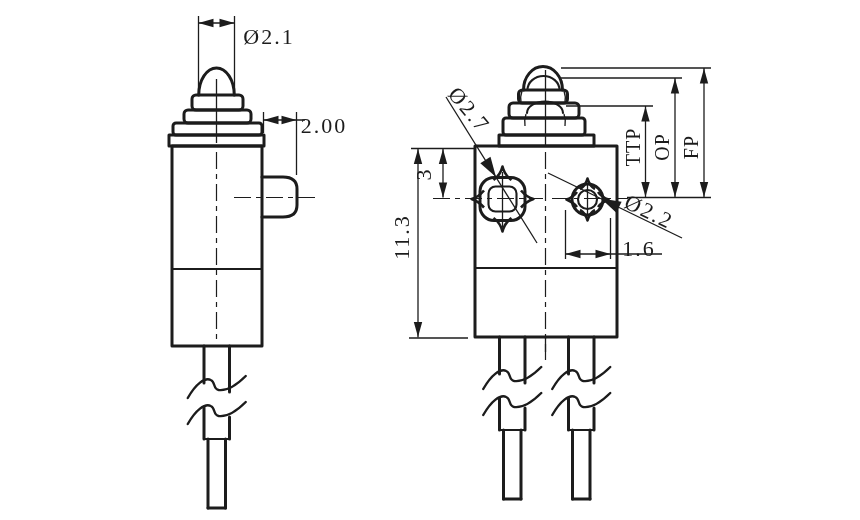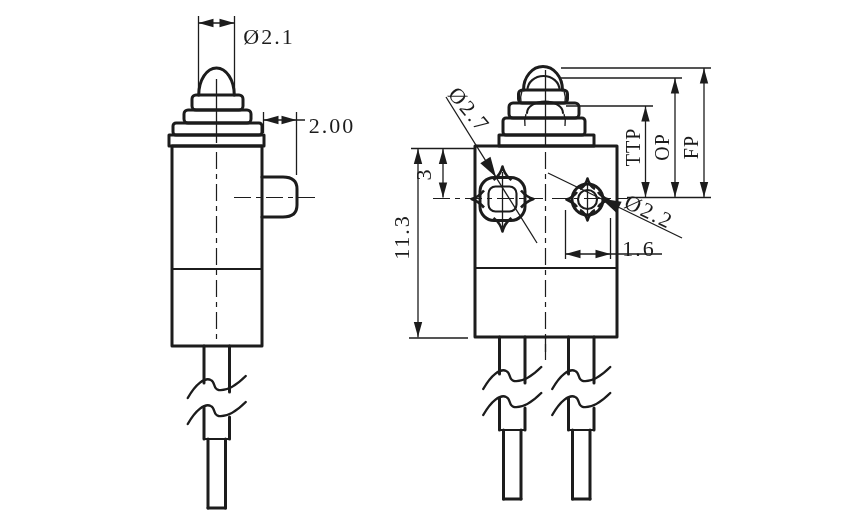--- a/index.html
+++ b/index.html
@@ -180,21 +180,21 @@
 
     <g>
       <use href="#wireShape" transform="translate(512.25,337)"></use>
       <use href="#wireShape" transform="translate(581.25,337)"></use>
       <line class="thin" x1="545.5" y1="338" x2="545.5" y2="352"></line>
     </g>
   </g>
 </svg>
 
 <span class="dim-label" style="left:269px; top:37px;">Ø2.1</span>
-<span class="dim-label" style="left:332px; top:126px;">2.00</span>
+<span class="dim-label" style="left:324px; top:126px;">2.00</span>
 <span class="dim-label" style="left:402px; top:237px; --r:-90deg;">11.3</span>
 <span class="dim-label" style="left:424px; top:174px; --r:-90deg;">3</span>
 <span class="dim-label" style="left:469px; top:110px; --r:50deg;">Ø2.7</span>
 <span class="dim-label" style="left:649px; top:212px; --r:26deg;">Ø2.2</span>
 <span class="dim-label" style="left:639px; top:249px;">1.6</span>
 <span class="dim-label small" style="left:633px; top:147px; --r:-90deg;">TTP</span>
 <span class="dim-label small" style="left:662px; top:147px; --r:-90deg;">OP</span>
 <span class="dim-label small" style="left:691px; top:147px; --r:-90deg;">FP</span>
 </div>
 

